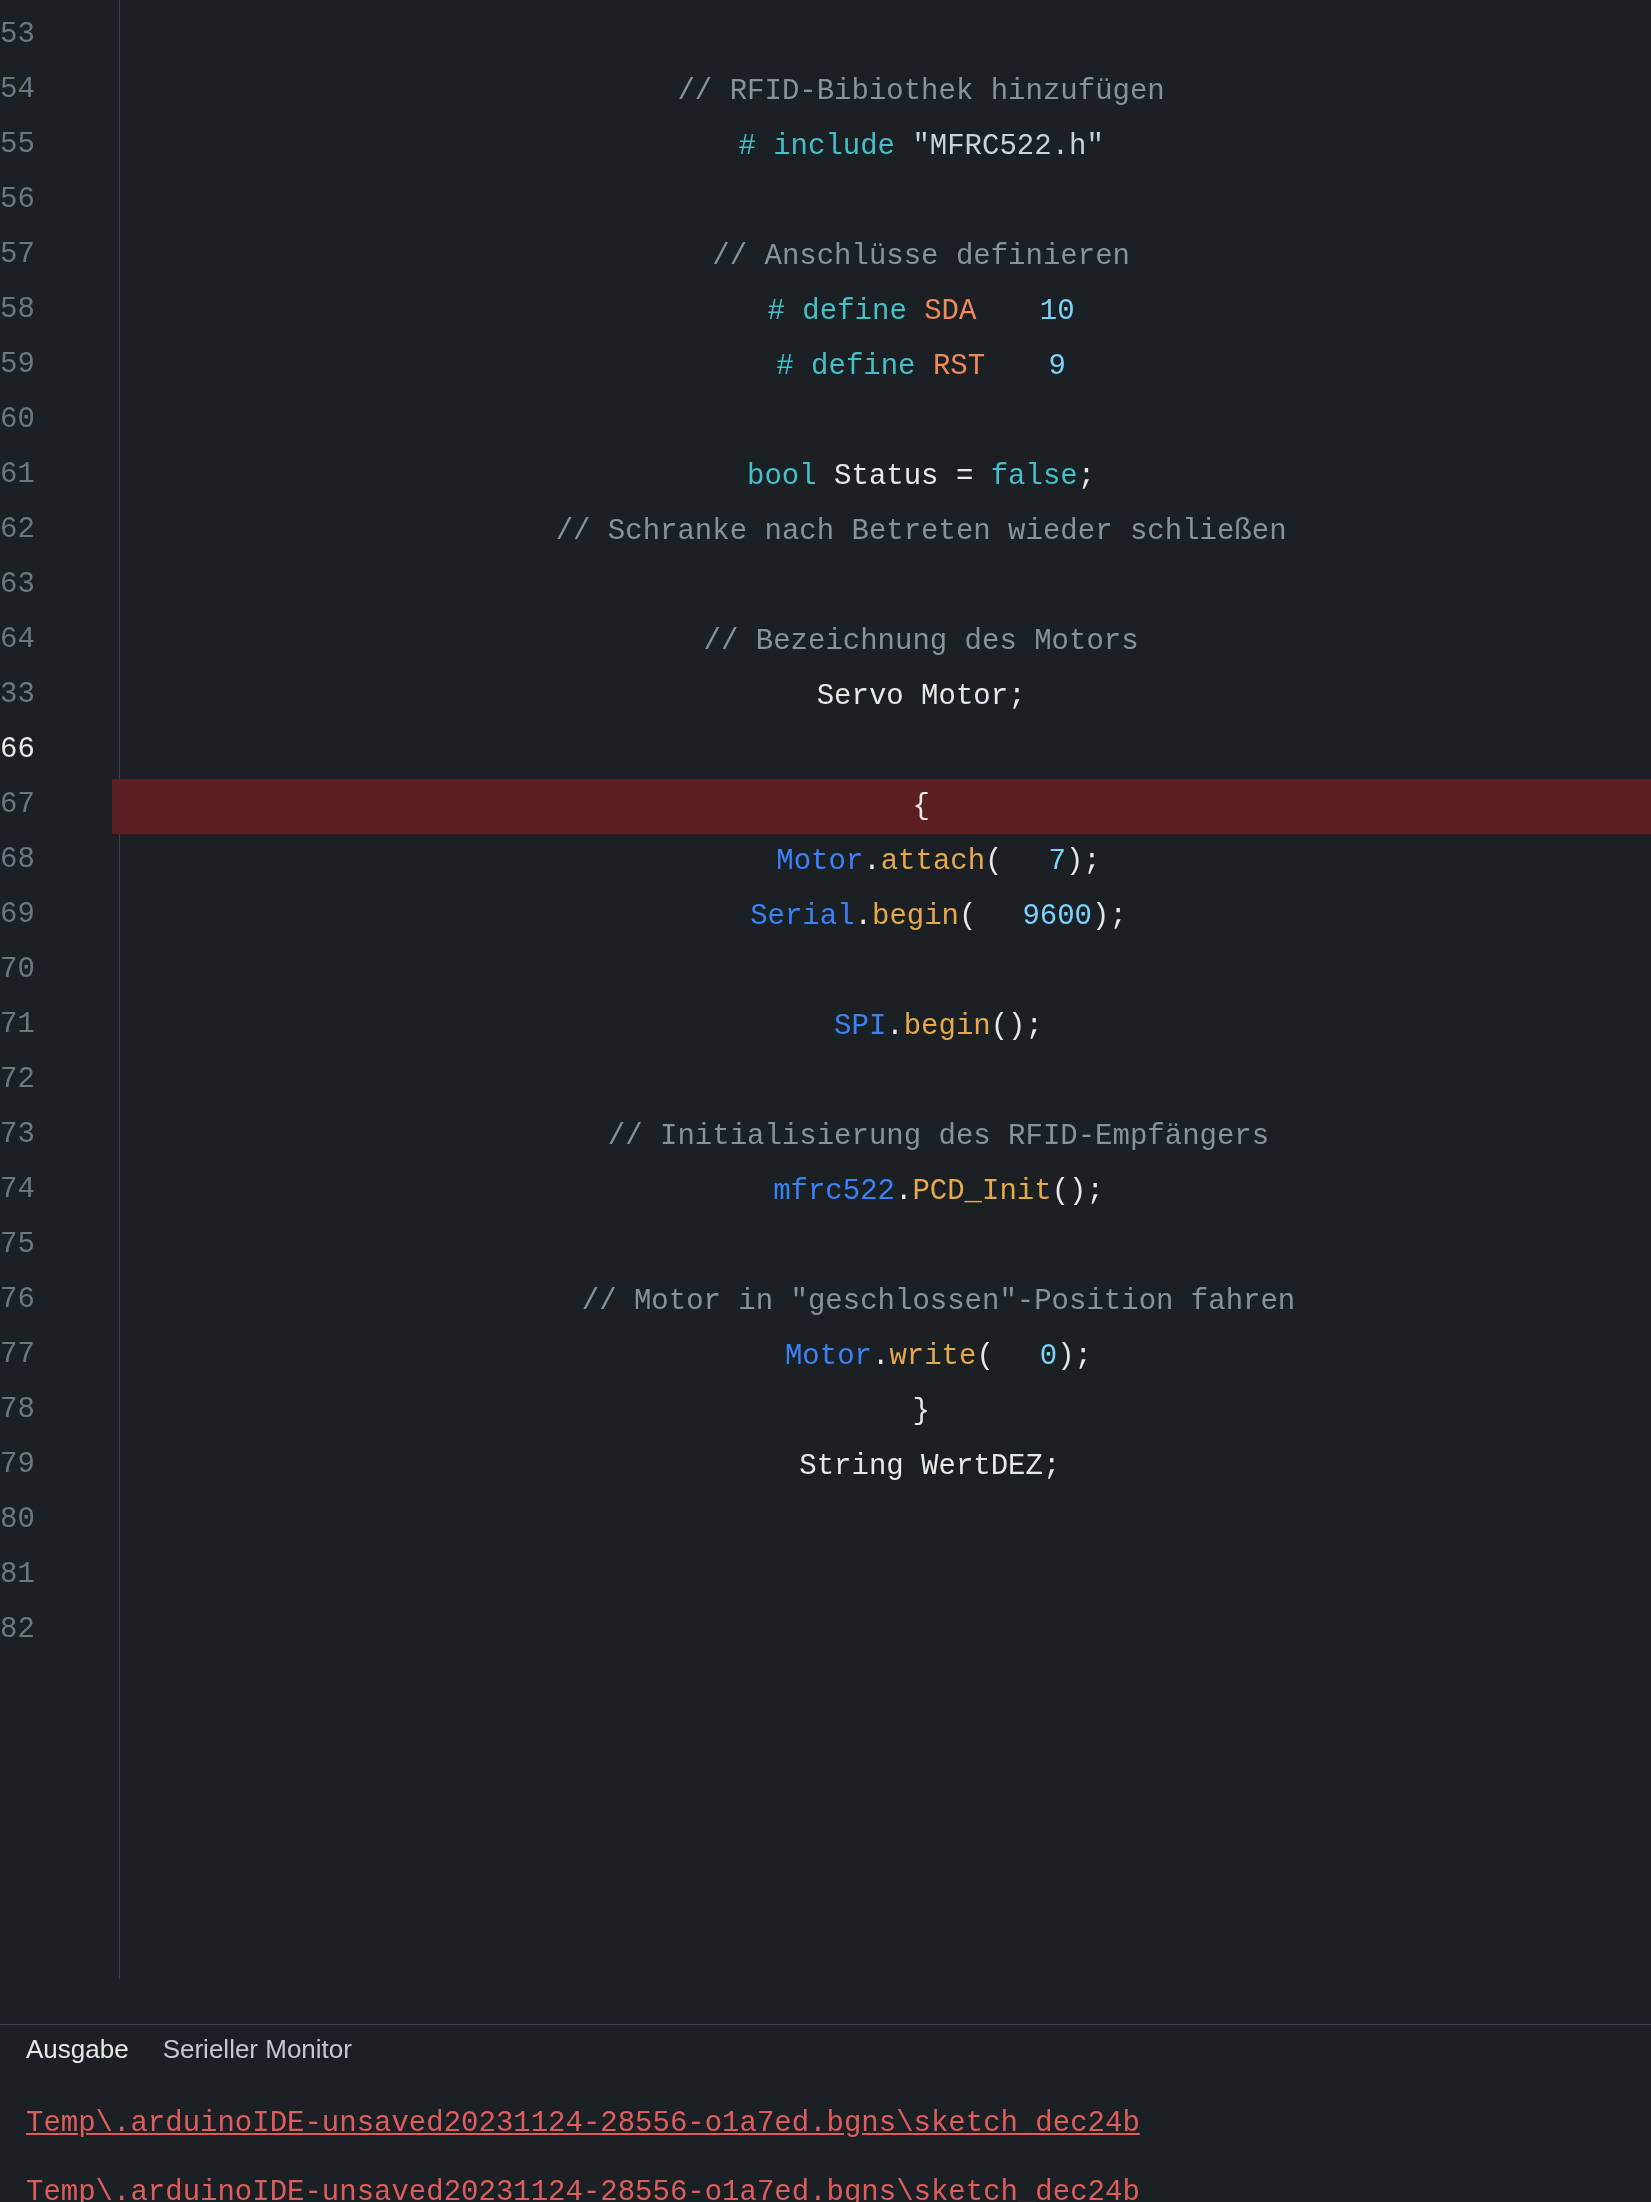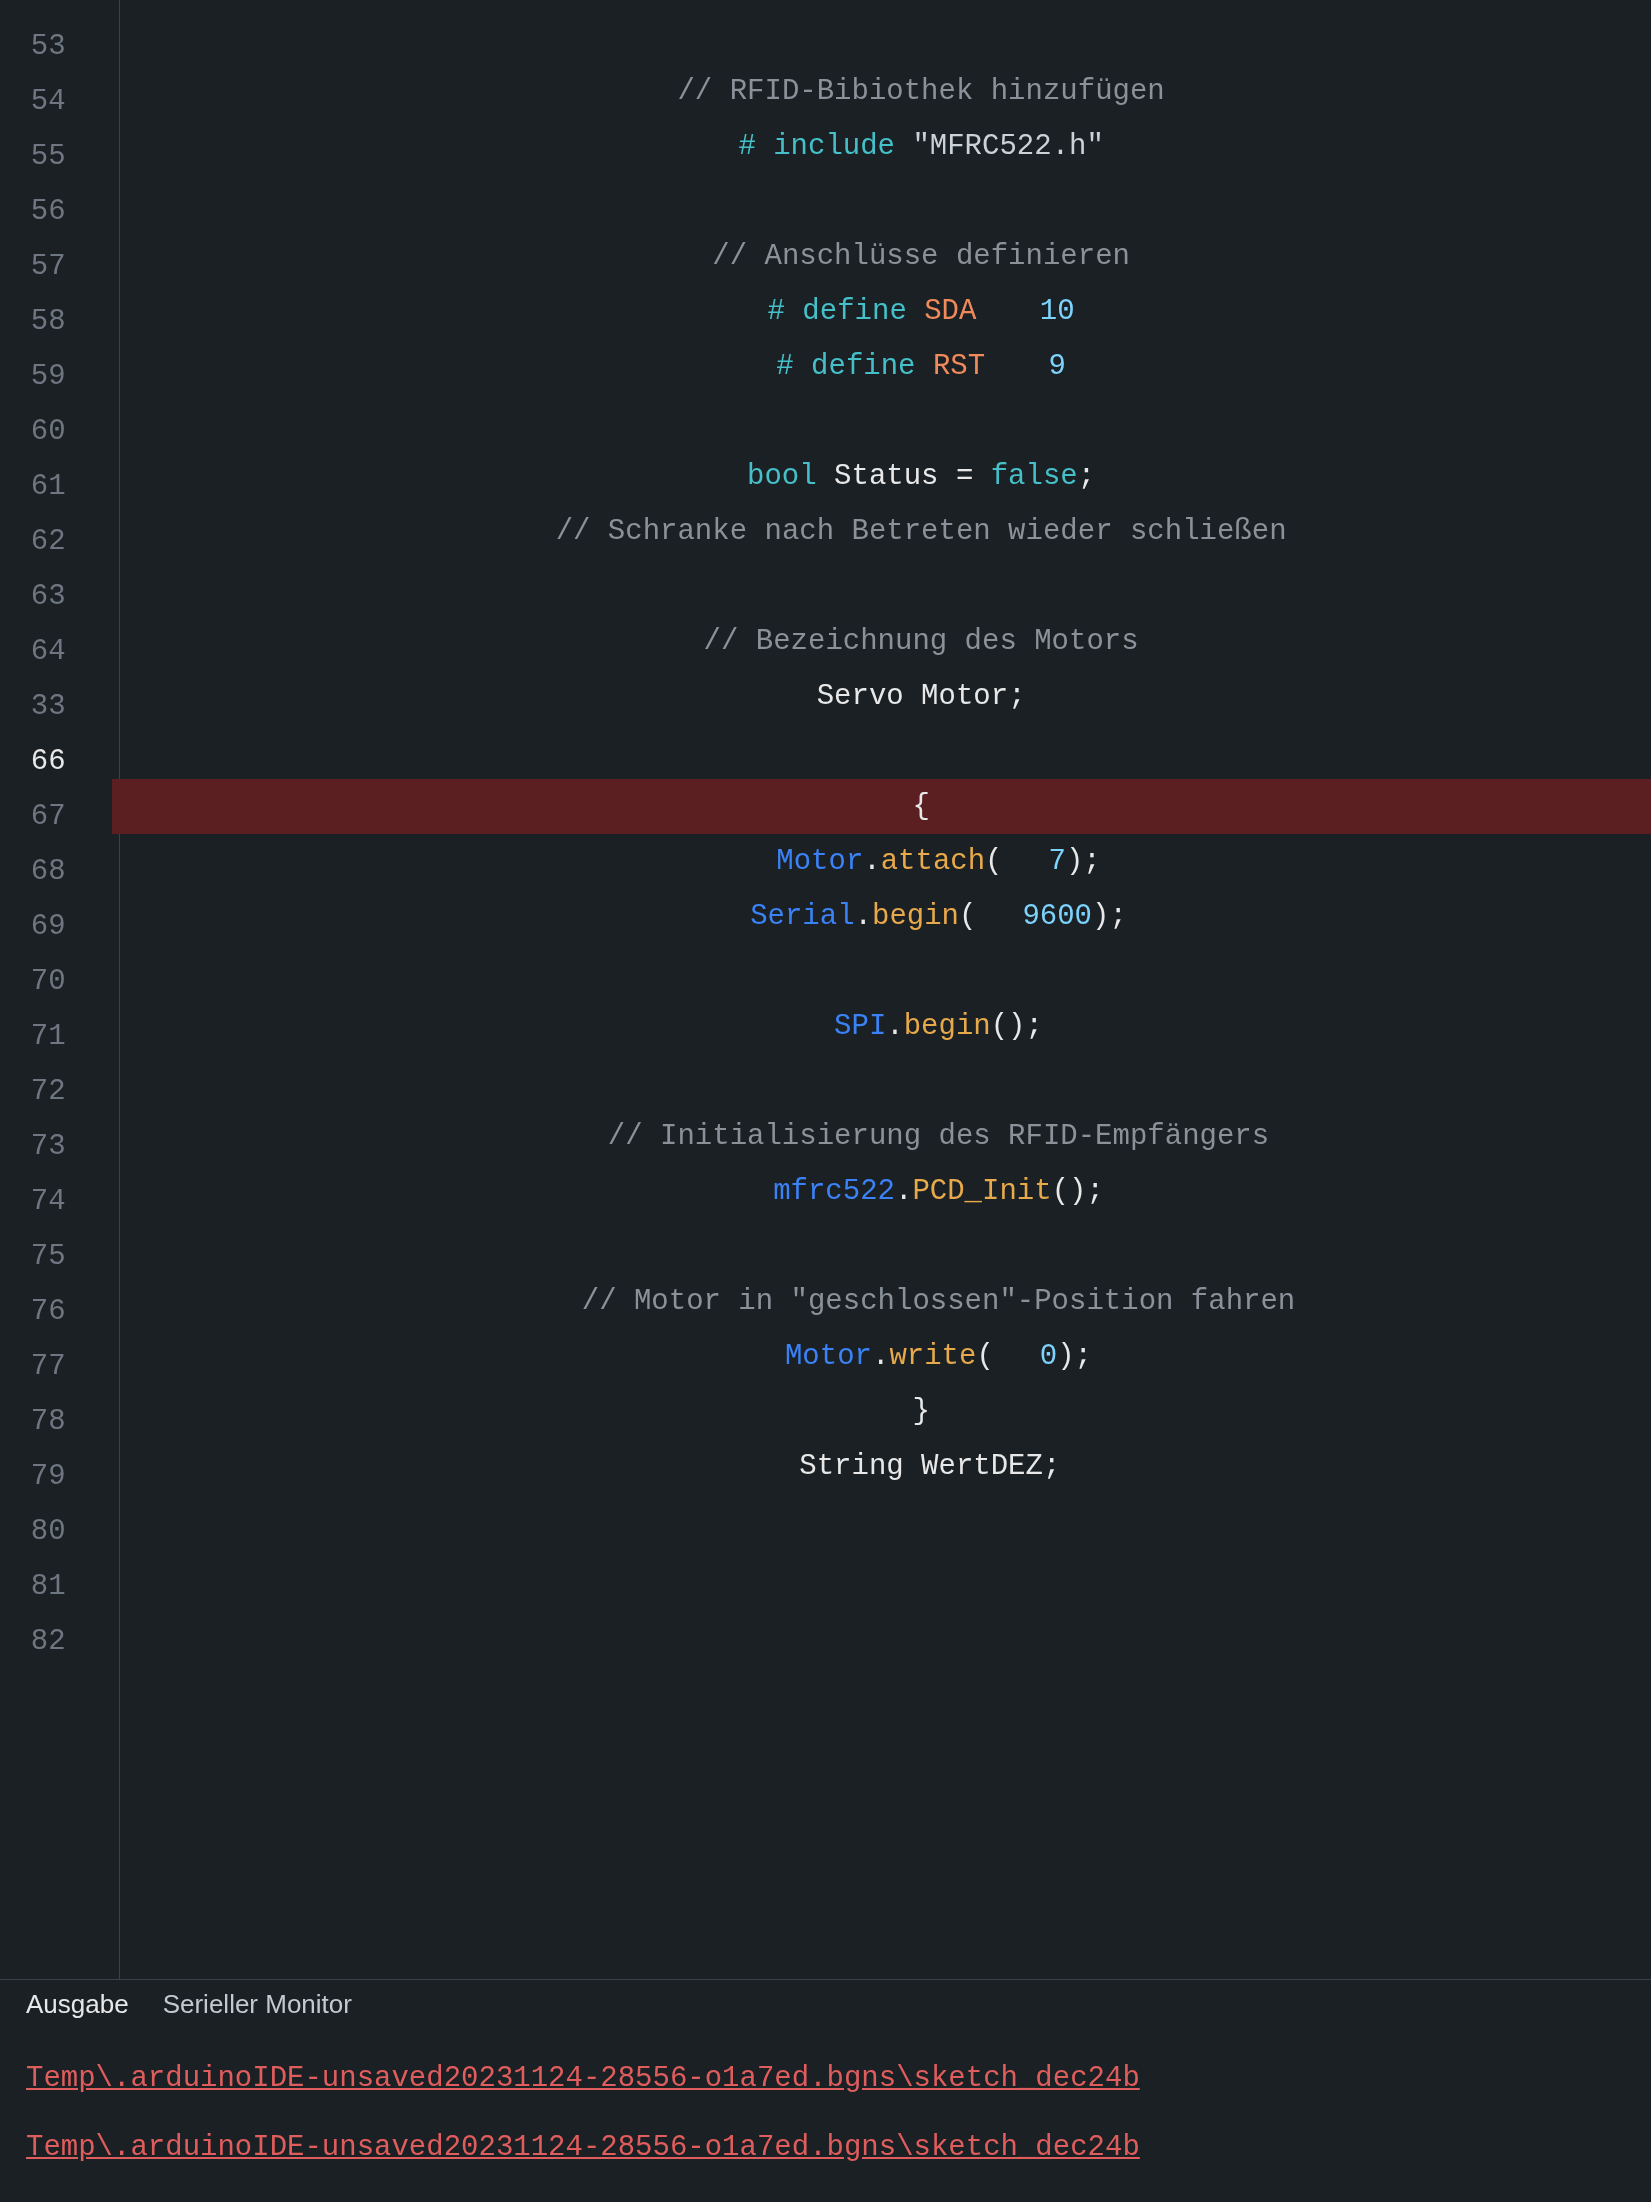--- a/index.html
+++ b/index.html
@@ -1,37 +1,37 @@
 <!DOCTYPE html>
 <html><head>
 <meta charset="utf-8">
 <style>
   html,body{margin:0;padding:0;width:1652px;height:2203px;background:#1a2024;font-family:'Consolas','Courier New',monospace;font-size:29px;overflow:hidden;color:#d4d4d4;}
   .editor-wrap{display:flex;height:calc(100% - 224px);width:100%;}
-  .gutter{width:112px;padding-top:19px;text-align:center;color:#6e7781;user-select:none;}
+  .gutter{width:112px;padding-top:7px;text-align:left;color:#6e7781;user-select:none;}
   .gutter div{height:55px;line-height:55px;padding-right:15.5px;}
   .code{flex:1;padding-top:8.6px;position:relative;text-align:center;}
   .line{height:55px;line-height:55px;white-space:pre;padding-left:8.6px;position:relative;}
   .hl{background:#5b1f22;}
   .current-num{color:#e8e8e8;}
   .indent-guide{border-left:0.9px solid #3c4248;position:absolute;left:6.9px;top:0;bottom:0;}
   .c-comment{color:#8a9199;}
   .c-pre{color:#45c0c9;}
   .c-define-word{color:#f08a5b;}
   .c-num{color:#7dd3fc;margin-left:46px;}
   .c-ident{color:#e8e8e8;}
   .c-call{color:#e8a94b;}
   .c-obj{color:#3b82f6;}
   .c-type{color:#45c0c9;}
   .c-false{color:#45c0c9;}
   .c-plain{color:#e8e8e8;}
   .c-quoted{color:#c9d1d9;}
   
   .panel{height:224px;background:#1a2024;}
-  .panel-tabs{display:flex;height:48px;align-items:center;padding-left:26px;gap:34px;border-top:0.9px solid #3c4248;}
+  .panel-tabs{display:flex;height:48px;align-items:center;padding-left:26px;gap:34px;border-top:0.9px solid #3c4248;margin-top:45px;}
   .panel-tab{font-family:Arial,Helvetica,sans-serif;font-size:26px;color:#c4c9cf;cursor:pointer;}
   .panel-tab.active{color:#e8e8e8;}
   .panel-body{padding:15.5px 26px 0 26px;}
   .panel-body .err{color:#e05d5d;text-decoration:underline;font-size:29px;line-height:69px;white-space:nowrap;overflow:hidden;}
 </style>
 </head>
 <body>
 
 <div class="editor-wrap">
   <div class="gutter" id="gutter">

